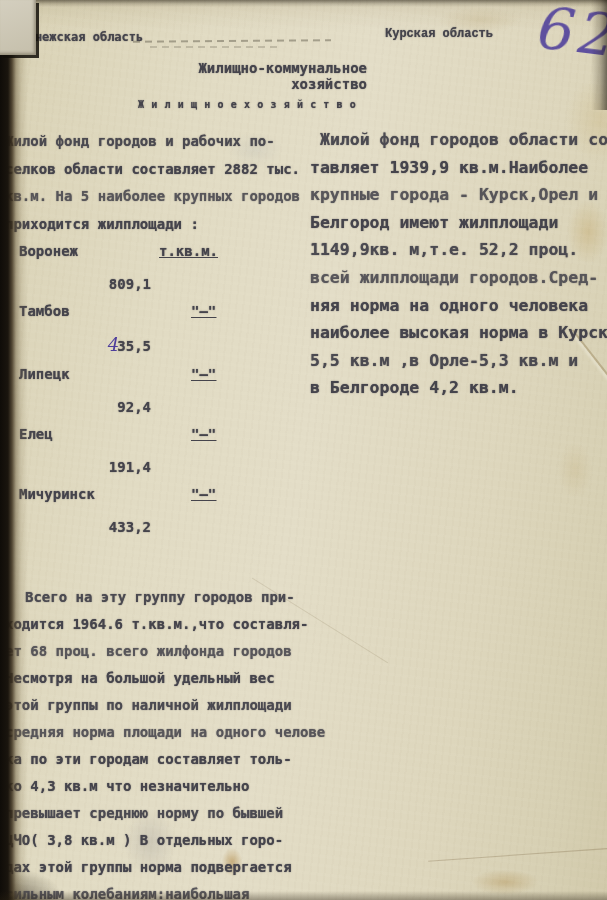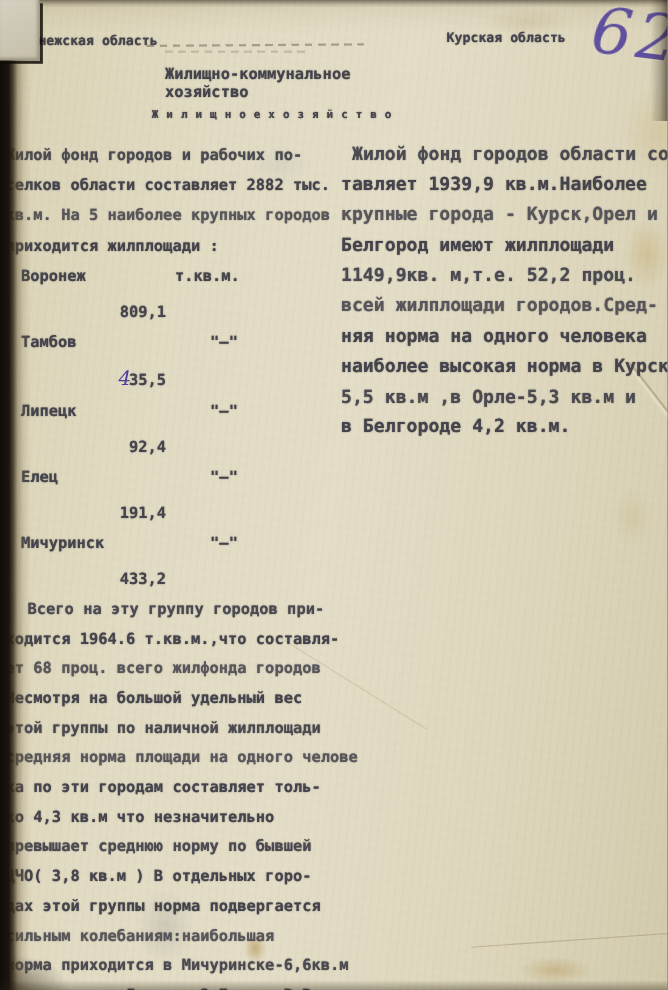--- a/index.html
+++ b/index.html
@@ -19,49 +19,49 @@
     linear-gradient(180deg, rgba(130,108,62,.14) 0px, rgba(130,108,62,.05) 16px, transparent 30px),
     linear-gradient(100deg,#cfc7a9 0%,#dbd4b8 6%,#e1dbc3 28%,#e3ddc7 50%,#ddd6bc 76%,#d6cfb2 92%,#d1c9aa 100%);}
   .grain{position:absolute;inset:0;z-index:1;opacity:.5;background:
     repeating-linear-gradient(7deg, rgba(255,255,245,.05) 0 3px, transparent 3px 9px),
     repeating-linear-gradient(96deg, rgba(120,105,70,.04) 0 2px, transparent 2px 7px);}
   
   .tw{color:#45444c;font-weight:700;text-shadow:0 0 1.2px rgba(60,58,66,.85);
       filter:blur(.3px);white-space:nowrap;}
   .region{position:absolute;font-size:12px;z-index:10;}
   .region.l{left:6px;top:30px;}
-  .region.r{left:406px;top:27px;}
+  .region.r{left:385px;top:27px;font-family:Liberation Mono, monospace;}
   .rule{position:absolute;height:2px;z-index:10;opacity:.55;
         background:repeating-linear-gradient(90deg, rgba(85,80,65,.8) 0 7px, transparent 7px 12px);}
   .rule.r1{left:133px;top:40px;width:198px;transform:rotate(-.4deg);}
   .rule.r2{left:150px;top:46px;width:128px;opacity:.3;}
   .pagenum{position:absolute;left:538px;top:-2px;z-index:20;font-family:"DejaVu Serif",serif;
            font-style:italic;font-size:58px;font-weight:400;color:#4e3e9b;opacity:.88;
            letter-spacing:4px;transform:rotate(7deg);filter:blur(.3px);}
-  .subtitle{position:absolute;left:150px;top:61px;width:200px;text-align:left;
+  .subtitle{position:absolute;left:167px;top:61px;width:200px;text-align:right;
             font-size:14px;line-height:15.5px;z-index:10;}
   .title{position:absolute;left:138px;top:99px;font-size:10px;letter-spacing:.6px;z-index:10;}
   
   .col{position:absolute;z-index:10;}
   .col .ln{white-space:nowrap;}
   .lcol{left:5px;top:128px;width:300px;font-size:14px;}
   .lcol .intro .ln{line-height:27.5px;}
   .lcol .body .ln{line-height:27px;}
-  .lcol .body .ln:first-child{padding-left:20px;}
+  .lcol .body .ln:first-child{padding-left:20px;margin-top:43px;}
   .rcol{left:310px;top:126px;width:297px;font-size:16.5px;}
   .rcol .ln{line-height:27.6px;}
   .rcol .ln:first-child{padding-left:10px;}
   .col .ln:nth-child(3n){opacity:.88;}
   .col .ln:nth-child(4n+1){opacity:.96;}
   
   .ctable{padding-left:14px;}
   .crow{display:flex;line-height:27.3px;}
   .crow .city{width:80px;}
   .crow .val{width:52px;text-align:right;margin-top:33px;}
-  .crow .unit{padding-left:8px;}
+  .crow .unit{padding-left:8px;text-decoration:underline;}
   .crow.d .unit{padding-left:40px;}
   .ink4{font-family:"DejaVu Serif",serif;font-style:italic;font-weight:400;font-size:18px;
         color:#4e3e9b;filter:none;text-shadow:none;margin-right:-2px;}
   
   .edge-left{position:absolute;left:0;top:0;bottom:0;width:28px;z-index:30;background:
     linear-gradient(90deg,#0f0c08 0,#1a150e 8px,rgba(58,46,28,.85) 12px,rgba(90,75,45,.42) 16px,
     rgba(120,105,70,.18) 21px,transparent 28px);}
   .scrap{position:absolute;left:0;top:0;width:36px;height:55px;z-index:31;
          background:linear-gradient(160deg,#d4cfbf,#c5bfab);
          box-shadow:3px 3px 0 rgba(18,14,8,.85), inset -2px -2px 3px rgba(80,70,50,.4);}

